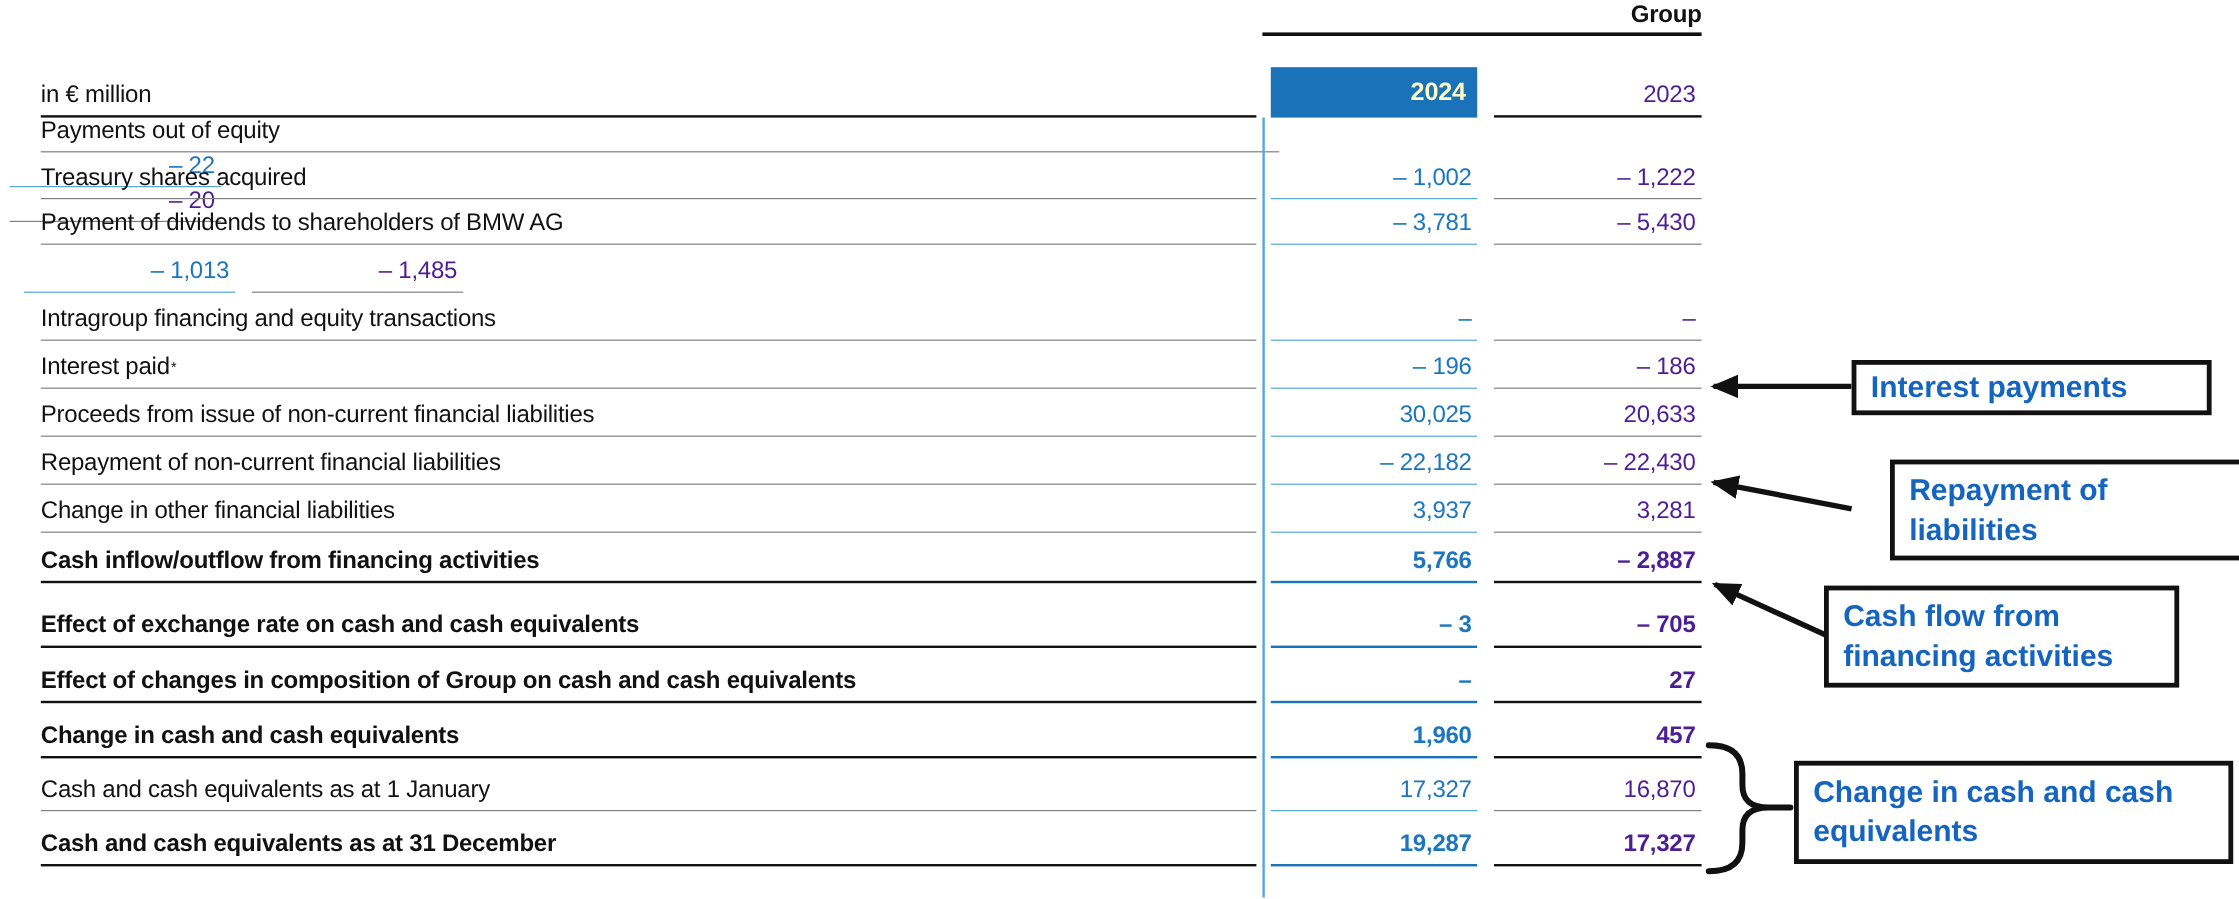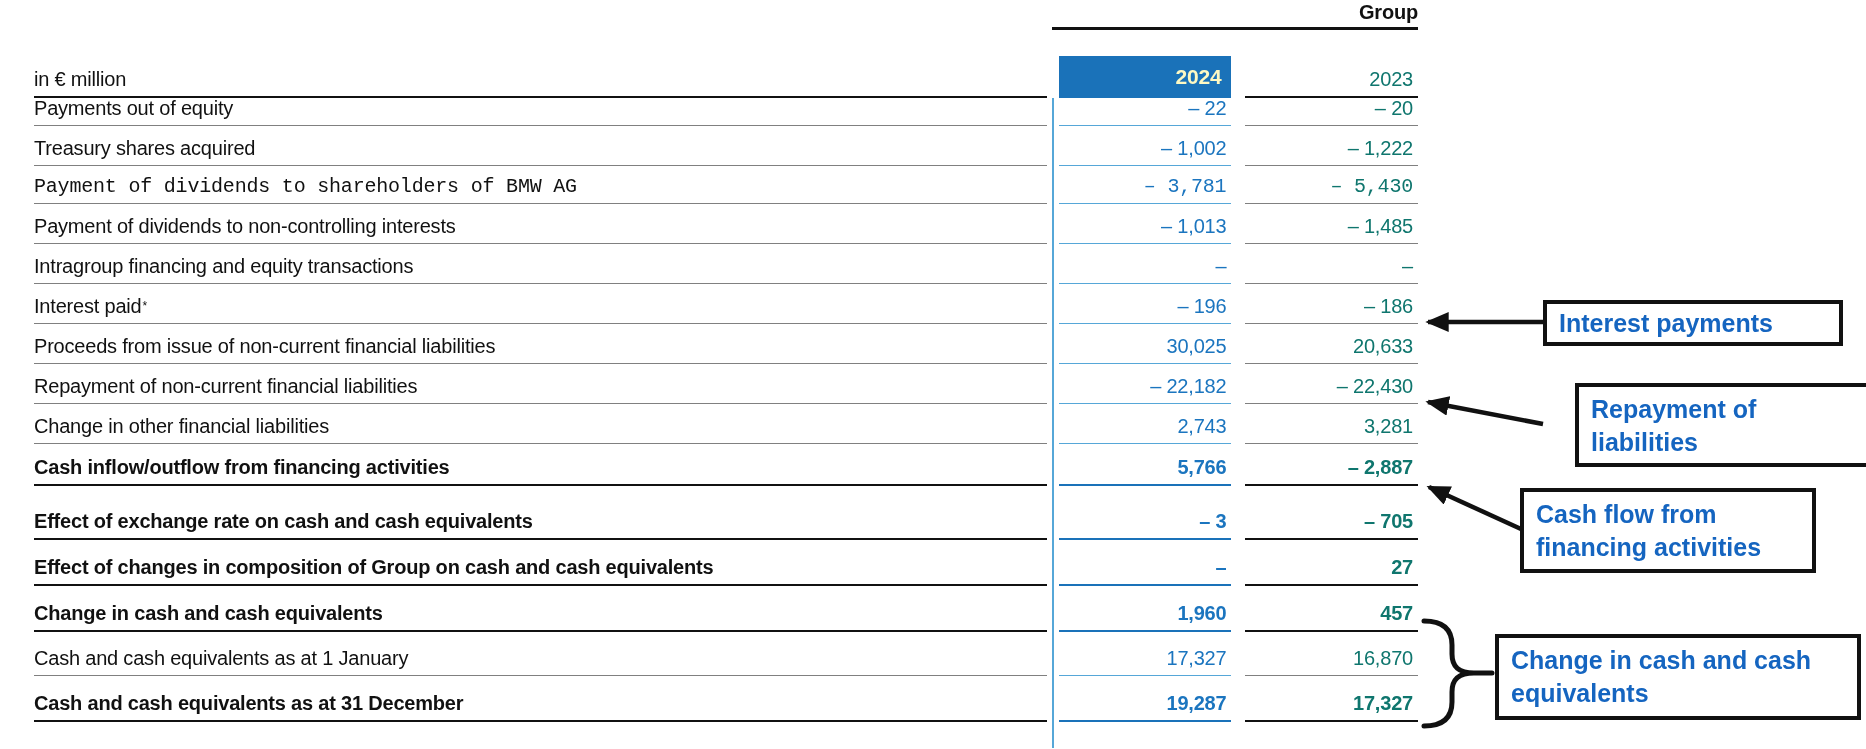--- a/index.html
+++ b/index.html
@@ -25,21 +25,21 @@
   }
   
   .table{position:absolute;left:8px;top:38px;width:1410px;}
   .row{display:flex;align-items:stretch;}
   .cell{display:flex;align-items:flex-end;box-sizing:border-box;padding-bottom:5px;
         font-size:20px;letter-spacing:-0.2px;white-space:nowrap;}
   .cell.label{width:1032px;margin-left:26px;}
   .sp1{width:12px;}
   .sp2{width:14px;}
   .cell.c24{width:176px;justify-content:flex-end;padding-right:5px;color:var(--value-blue);}
-  .cell.c23{width:176px;justify-content:flex-end;padding-right:5px;color:#0f766e;}
+  .cell.c23{width:176px;justify-content:flex-end;padding-right:5px;color:#4c1d95;}
   .row .label{border-bottom:1.5px solid var(--gray-rule);}
   .row .c24{border-bottom:1.5px solid var(--light-rule);}
   .row .c23{border-bottom:1.5px solid var(--gray-rule);}
   .row.bold .label{border-bottom:2.5px solid var(--black-rule);font-weight:700;}
   .row.bold .c24{border-bottom:2.5px solid var(--blue);font-weight:700;}
   .row.bold .c23{border-bottom:2.5px solid var(--black-rule);font-weight:700;}
   sup.note{font-size:12px;line-height:1;margin-left:1px;transform:translateY(-6px);}
   
   .row.head{height:60px;}
   .row.head .label{border-bottom:2.5px solid var(--black-rule);}
@@ -74,54 +74,51 @@
     <div class="row head">
       <div class="cell label">in € million</div>
       <div class="sp1"></div>
       <div class="cell c24">
         <div class="bluebox">2024</div>
       </div>
       <div class="sp2"></div>
       <div class="cell c23">2023</div>
     </div>
     <div id="rows">
-  <div class="row" style="height: 28px;">
+  <div class="row" style="height: 28px; flex-direction: column;">
     <div class="cell label">
             <span class="lbl">Payments out of equity</span>
           </div>
     <div class="sp1"></div>
     <div class="cell c24">– 22</div>
     <div class="sp2"></div>
     <div class="cell c23">– 20</div>
   </div>
 
   <div class="row" style="height: 40px;">
     <div class="cell label">
             <span class="lbl">Treasury shares acquired</span>
           </div>
     <div class="sp1"></div>
     <div class="cell c24">– 1,002</div>
     <div class="sp2"></div>
     <div class="cell c23">– 1,222</div>
   </div>
 
-  <div class="row" style="height: 38px; font-family: Liberation Mono, monospace;">
+  <div class="row" style="height: 38px;">
     <div class="cell label">
             <span class="lbl">Payment of dividends to shareholders of BMW AG</span>
           </div>
     <div class="sp1"></div>
     <div class="cell c24">– 3,781</div>
     <div class="sp2"></div>
     <div class="cell c23">– 5,430</div>
   </div>
 
   <div class="row" style="height: 40px;">
-    <div class="cell label">
-            <span class="lbl">Payment of dividends to non-controlling interests</span>
-          </div>
     <div class="sp1"></div>
     <div class="cell c24">– 1,013</div>
     <div class="sp2"></div>
     <div class="cell c23">– 1,485</div>
   </div>
 
   <div class="row" style="height: 40px;">
     <div class="cell label">
             <span class="lbl">Intragroup financing and equity transactions</span>
           </div>
@@ -160,21 +157,21 @@
     <div class="cell c24">– 22,182</div>
     <div class="sp2"></div>
     <div class="cell c23">– 22,430</div>
   </div>
 
   <div class="row" style="height: 40px;">
     <div class="cell label">
             <span class="lbl">Change in other financial liabilities</span>
           </div>
     <div class="sp1"></div>
-    <div class="cell c24">2,743</div>
+    <div class="cell c24">3,937</div>
     <div class="sp2"></div>
     <div class="cell c23">3,281</div>
   </div>
 
   <div class="row bold" style="height: 42px;">
     <div class="cell label">
             <span class="lbl">Cash inflow/outflow from financing activities</span>
           </div>
     <div class="sp1"></div>
     <div class="cell c24">5,766</div>

